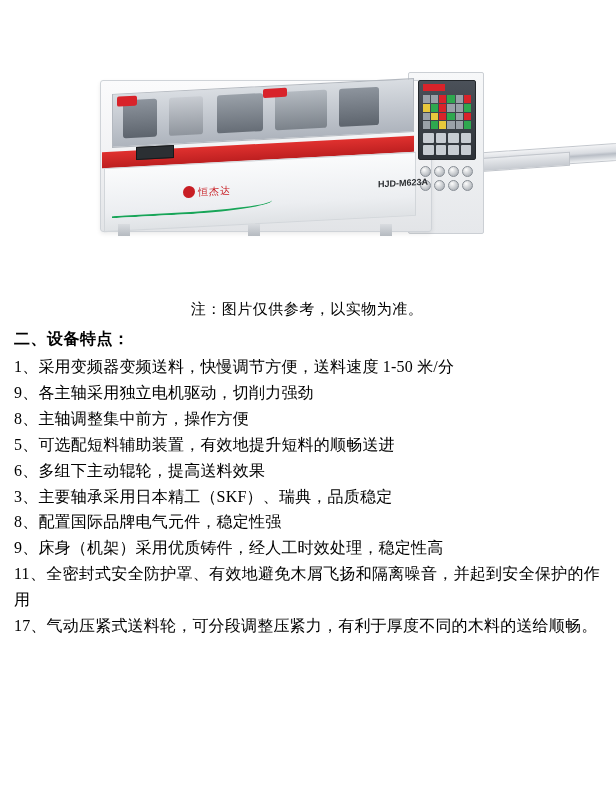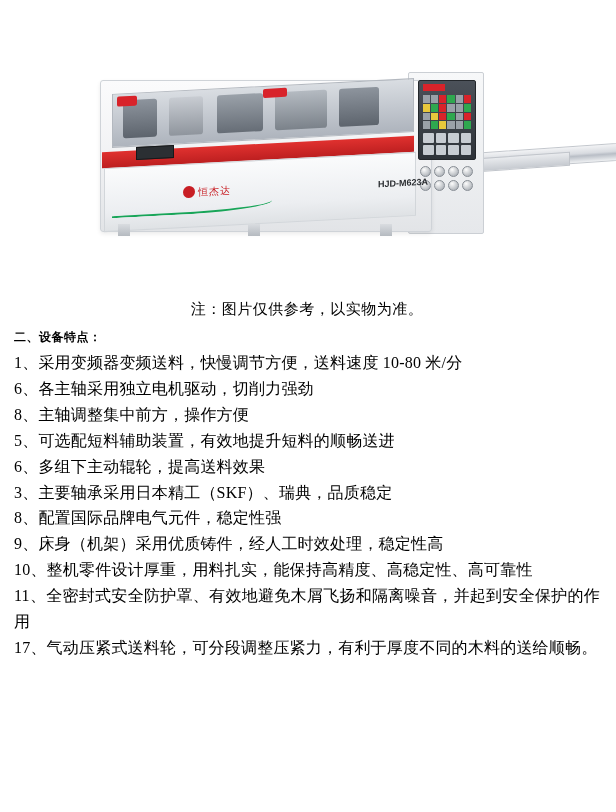--- a/index.html
+++ b/index.html
@@ -276,21 +276,21 @@
   .legs i:nth-child(3) { left: 262px; }
 
   
   .caption {
     text-align: center;
     font-size: 15px;
     margin: 0 2px 10px 0;
     letter-spacing: 0.5px;
   }
   .section-title {
-    font-size: 12px;
+    font-size: 16px;
     margin: 0 0 4px 14px;
     letter-spacing: 0.5px;
   }
   .list {
     margin: 0;
     padding: 0 16px 0 14px;
     list-style: none;
   }
   .list li {
     font-size: 16px;
@@ -392,26 +392,25 @@
           <i></i>
       </div>
     </div>
   </div>
 
   <p class="caption">注：图片仅供参考，以实物为准。</p>
 
   <h2 class="section-title">二、设备特点：</h2>
 
   <ul class="list">
-    <li>1、采用变频器变频送料，快慢调节方便，送料速度 10-80 米/分</li>
-    <li>6、各主轴采用独立电机驱动，切削力强劲</li>
+    <li>1、采用变频器变频送料，快慢调节方便，送料速度 1-50 米/分</li>
+    <li>9、各主轴采用独立电机驱动，切削力强劲</li>
     <li>8、主轴调整集中前方，操作方便</li>
     <li>5、可选配短料辅助装置，有效地提升短料的顺畅送进</li>
     <li>6、多组下主动辊轮，提高送料效果</li>
     <li>3、主要轴承采用日本精工（SKF）、瑞典，品质稳定</li>
     <li>8、配置国际品牌电气元件，稳定性强</li>
     <li>9、床身（机架）采用优质铸件，经人工时效处理，稳定性高</li>
-    <li>10、整机零件设计厚重，用料扎实，能保持高精度、高稳定性、高可靠性</li>
     <li>11、全密封式安全防护罩、有效地避免木屑飞扬和隔离噪音，并起到安全保护的作用</li>
     <li>17、气动压紧式送料轮，可分段调整压紧力，有利于厚度不同的木料的送给顺畅。</li>
   </ul>
 
 </div>
 
 </body></html>

